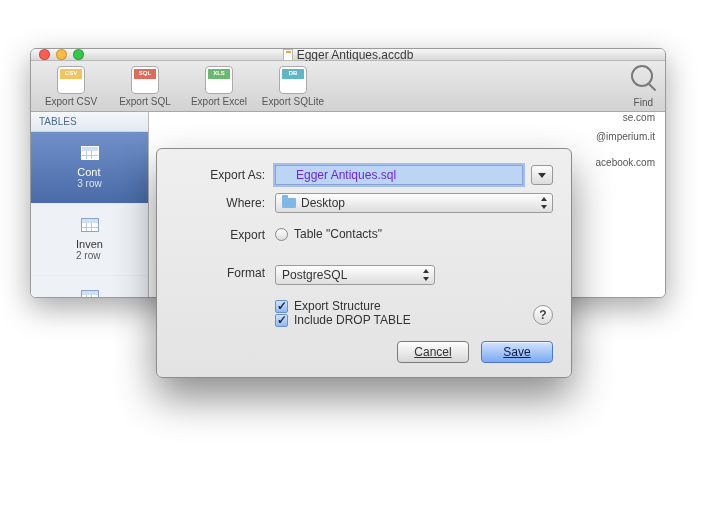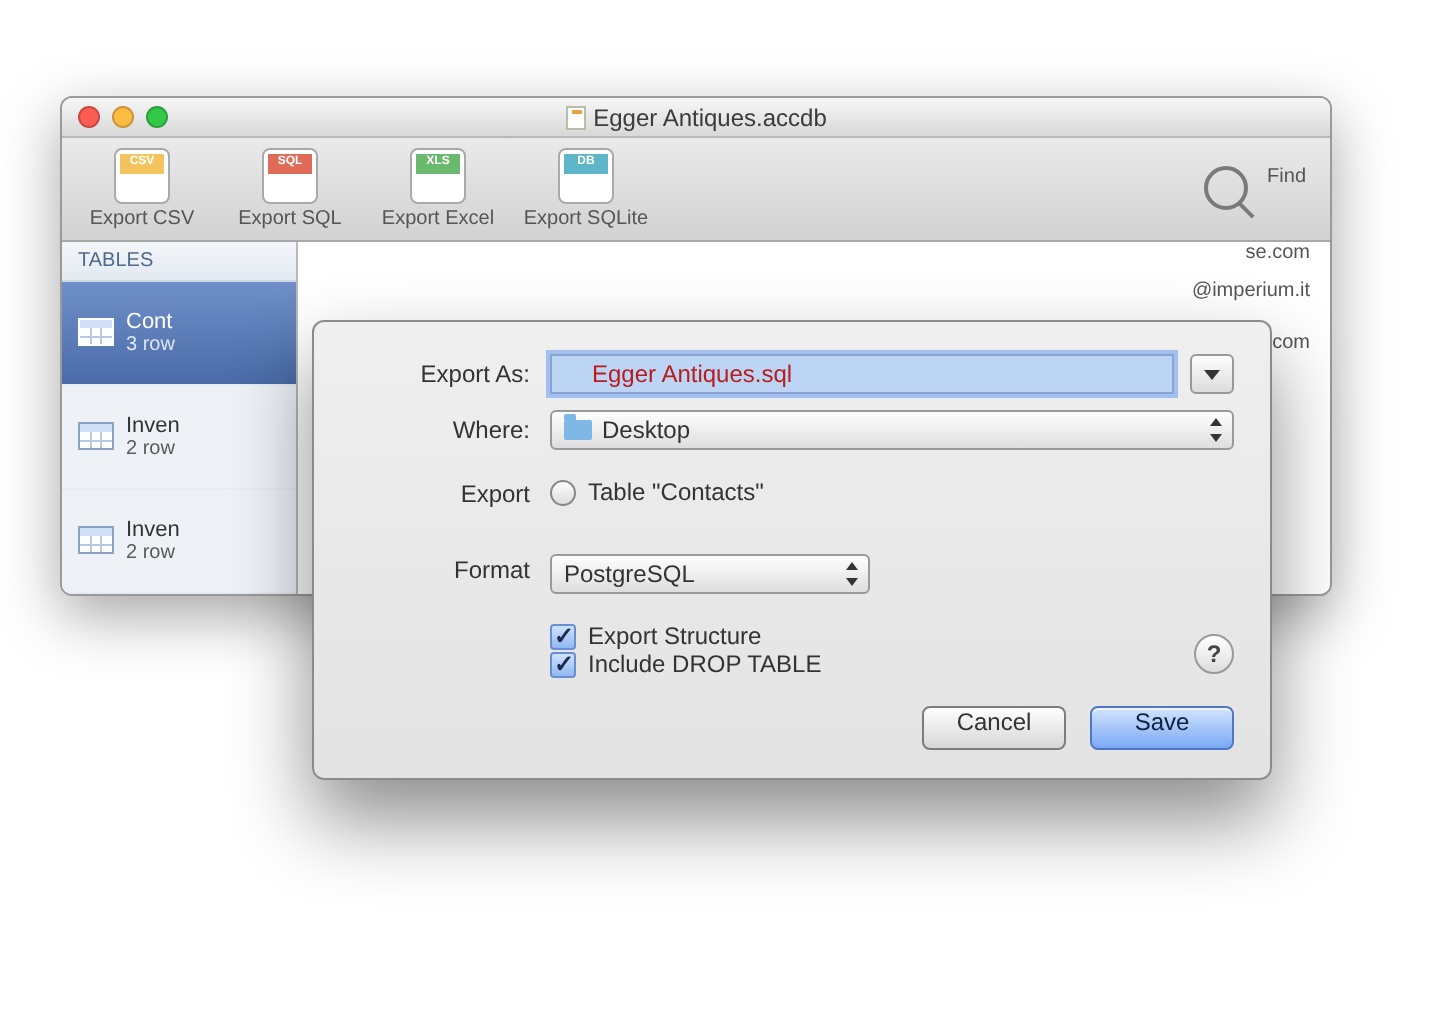--- a/index.html
+++ b/index.html
@@ -107,22 +107,22 @@
     color: #fff;
     position: absolute;
     top: 3px;
     left: 0; right: 0;
     text-align: center;
     font-weight: bold;
   }
   .find-btn {
     margin-left: auto;
     display: flex;
-    flex-direction: row;
-    align-items: flex-start;
+    flex-direction: column;
+    align-items: flex-end;
     font-size: 10px;
     color: #555;
     gap: 10px;
     padding-right: 6px;
   }
   .find-icon {
     width: 22px; height: 22px;
     border: 2px solid #7a7a7a;
     border-radius: 50%;
     position: relative;
@@ -155,20 +155,21 @@
     background: linear-gradient(#f4f7fb,#e2e9f1);
     border-bottom: 1px solid #cfd7e2;
   }
   .table-item {
     display: flex;
     align-items: center;
     gap: 6px;
     padding: 14px 8px;
     border-bottom: 1px solid #e6ecf3;
     color: #333;
+    flex-direction: column;
   }
   .table-item.selected {
     background: linear-gradient(#6f90c8,#4a6ba8);
     color: #fff;
   }
   .table-icon {
     width: 18px; height: 14px;
     border: 1px solid #8aa3c7;
     background:
       linear-gradient(#cfe0f6,#cfe0f6) 0 0/100% 4px no-repeat,
@@ -201,22 +202,22 @@
     text-align: right;
     font-size: 10px;
     color: #555;
     line-height: 2.6;
   }
 
   
   .dialog {
     position: absolute;
     left: 156px;
-    top: 160px;
-    width: 480px;
+    top: 148px;
+    width: 416px;
     background: linear-gradient(#efefef,#e3e3e3);
     border: 1px solid #8b8b8b;
     border-radius: 6px;
     box-shadow: 0 20px 40px rgba(0,0,0,0.45);
     padding: 16px 18px 14px 18px;
     font-size: 12px;
     color: #333;
   }
   .formrow {
     display: flex;
@@ -233,21 +234,21 @@
     flex: 1;
     height: 20px;
     border: 1px solid #8aa3d3;
     padding: 1px 4px;
     font-size: 12px;
     box-shadow: 0 0 0 2px rgba(110,160,240,0.6);
     background: #fff;
   }
   .textinput.selected {
     background: #bcd5f5;
-    color: #b91c1c;
+    color: #6d28d9;
     padding-left: 20px;
   }
   .disclosure {
     width: 22px; height: 20px;
     margin-left: 8px;
     border: 1px solid #999;
     border-radius: 3px;
     background: linear-gradient(#fdfdfd,#dcdcdc);
     display: flex; align-items: center; justify-content: center;
   }
@@ -369,22 +370,23 @@
     gap: 12px;
     margin-top: 16px;
   }
   .push-btn {
     min-width: 72px;
     height: 22px;
     border: 1px solid #7c7c7c;
     border-radius: 4px;
     background: linear-gradient(#fefefe,#d7d7d7);
     font-size: 12px;
-    display:flex;justify-content:center;
+    display:flex;align-items:center;justify-content:center;
     box-shadow: 0 1px 0 rgba(255,255,255,0.6) inset;
+    text-decoration: underline;
   }
   .push-btn.default {
     background: linear-gradient(#d3e4ff,#7aa9f3);
     border-color:#4e77c8;
     color:#102040;
     font-weight: 500;
   }
 
   .file-icon {
     width: 10px; height: 12px;

